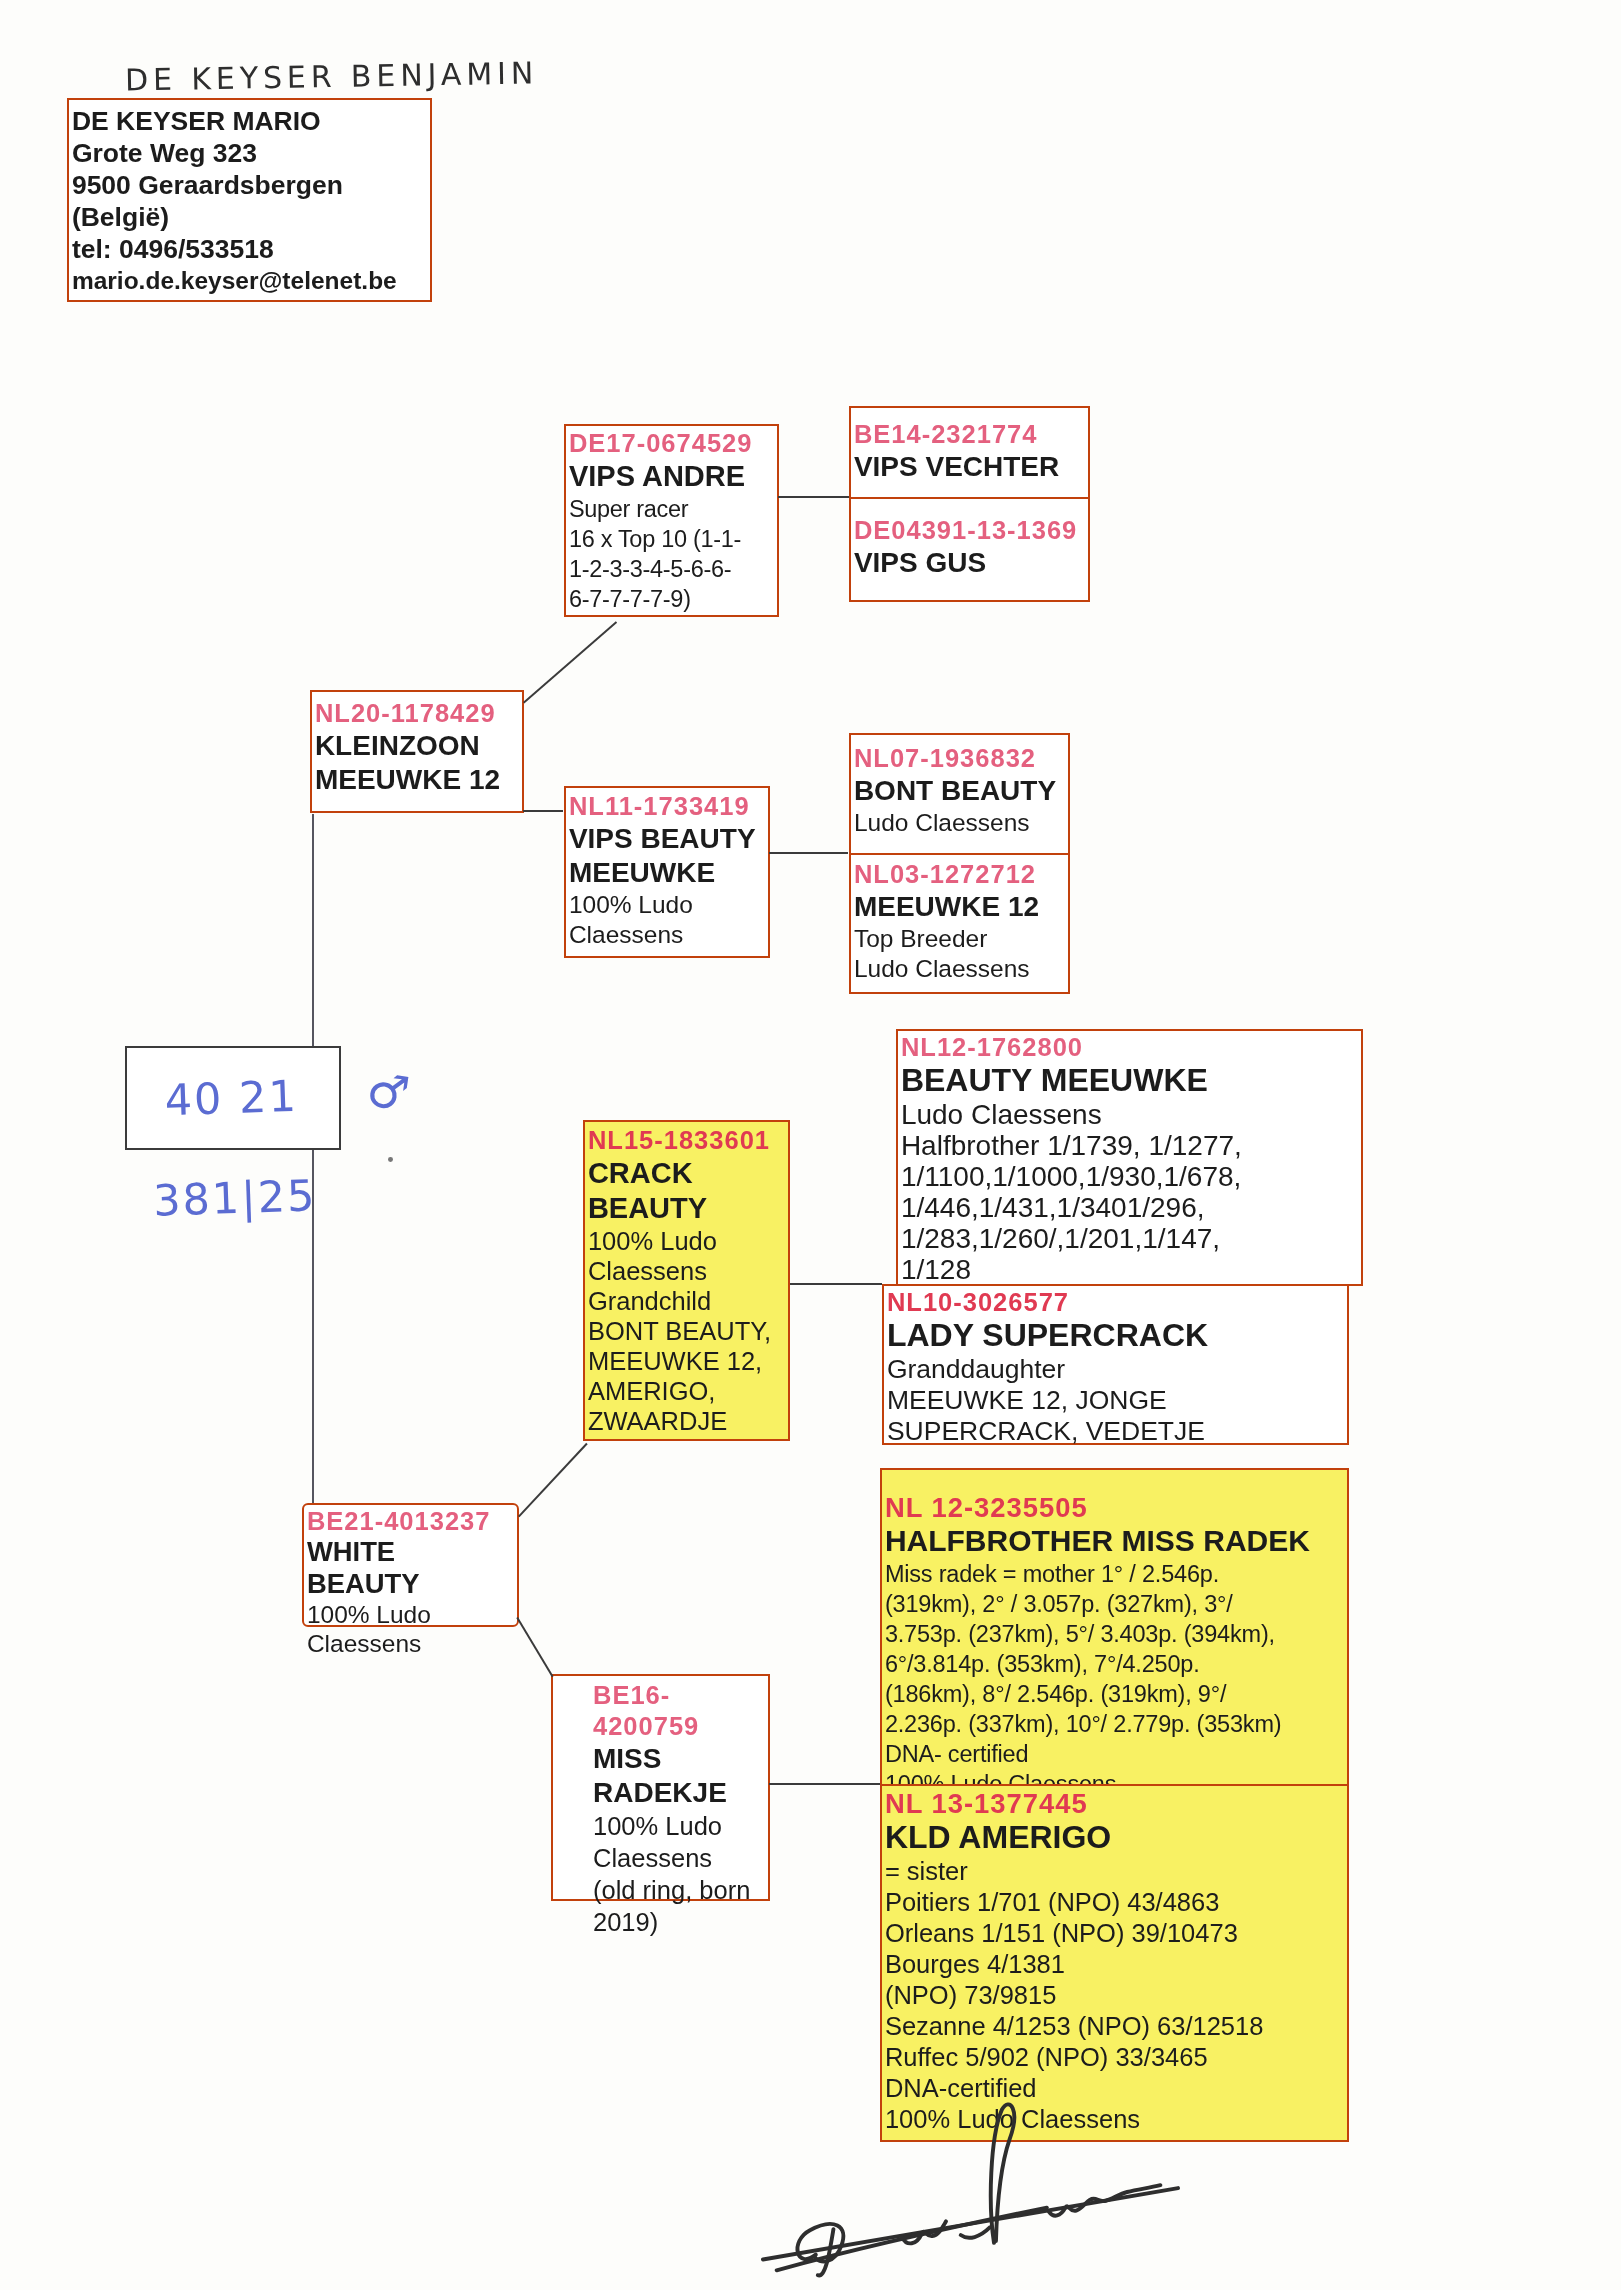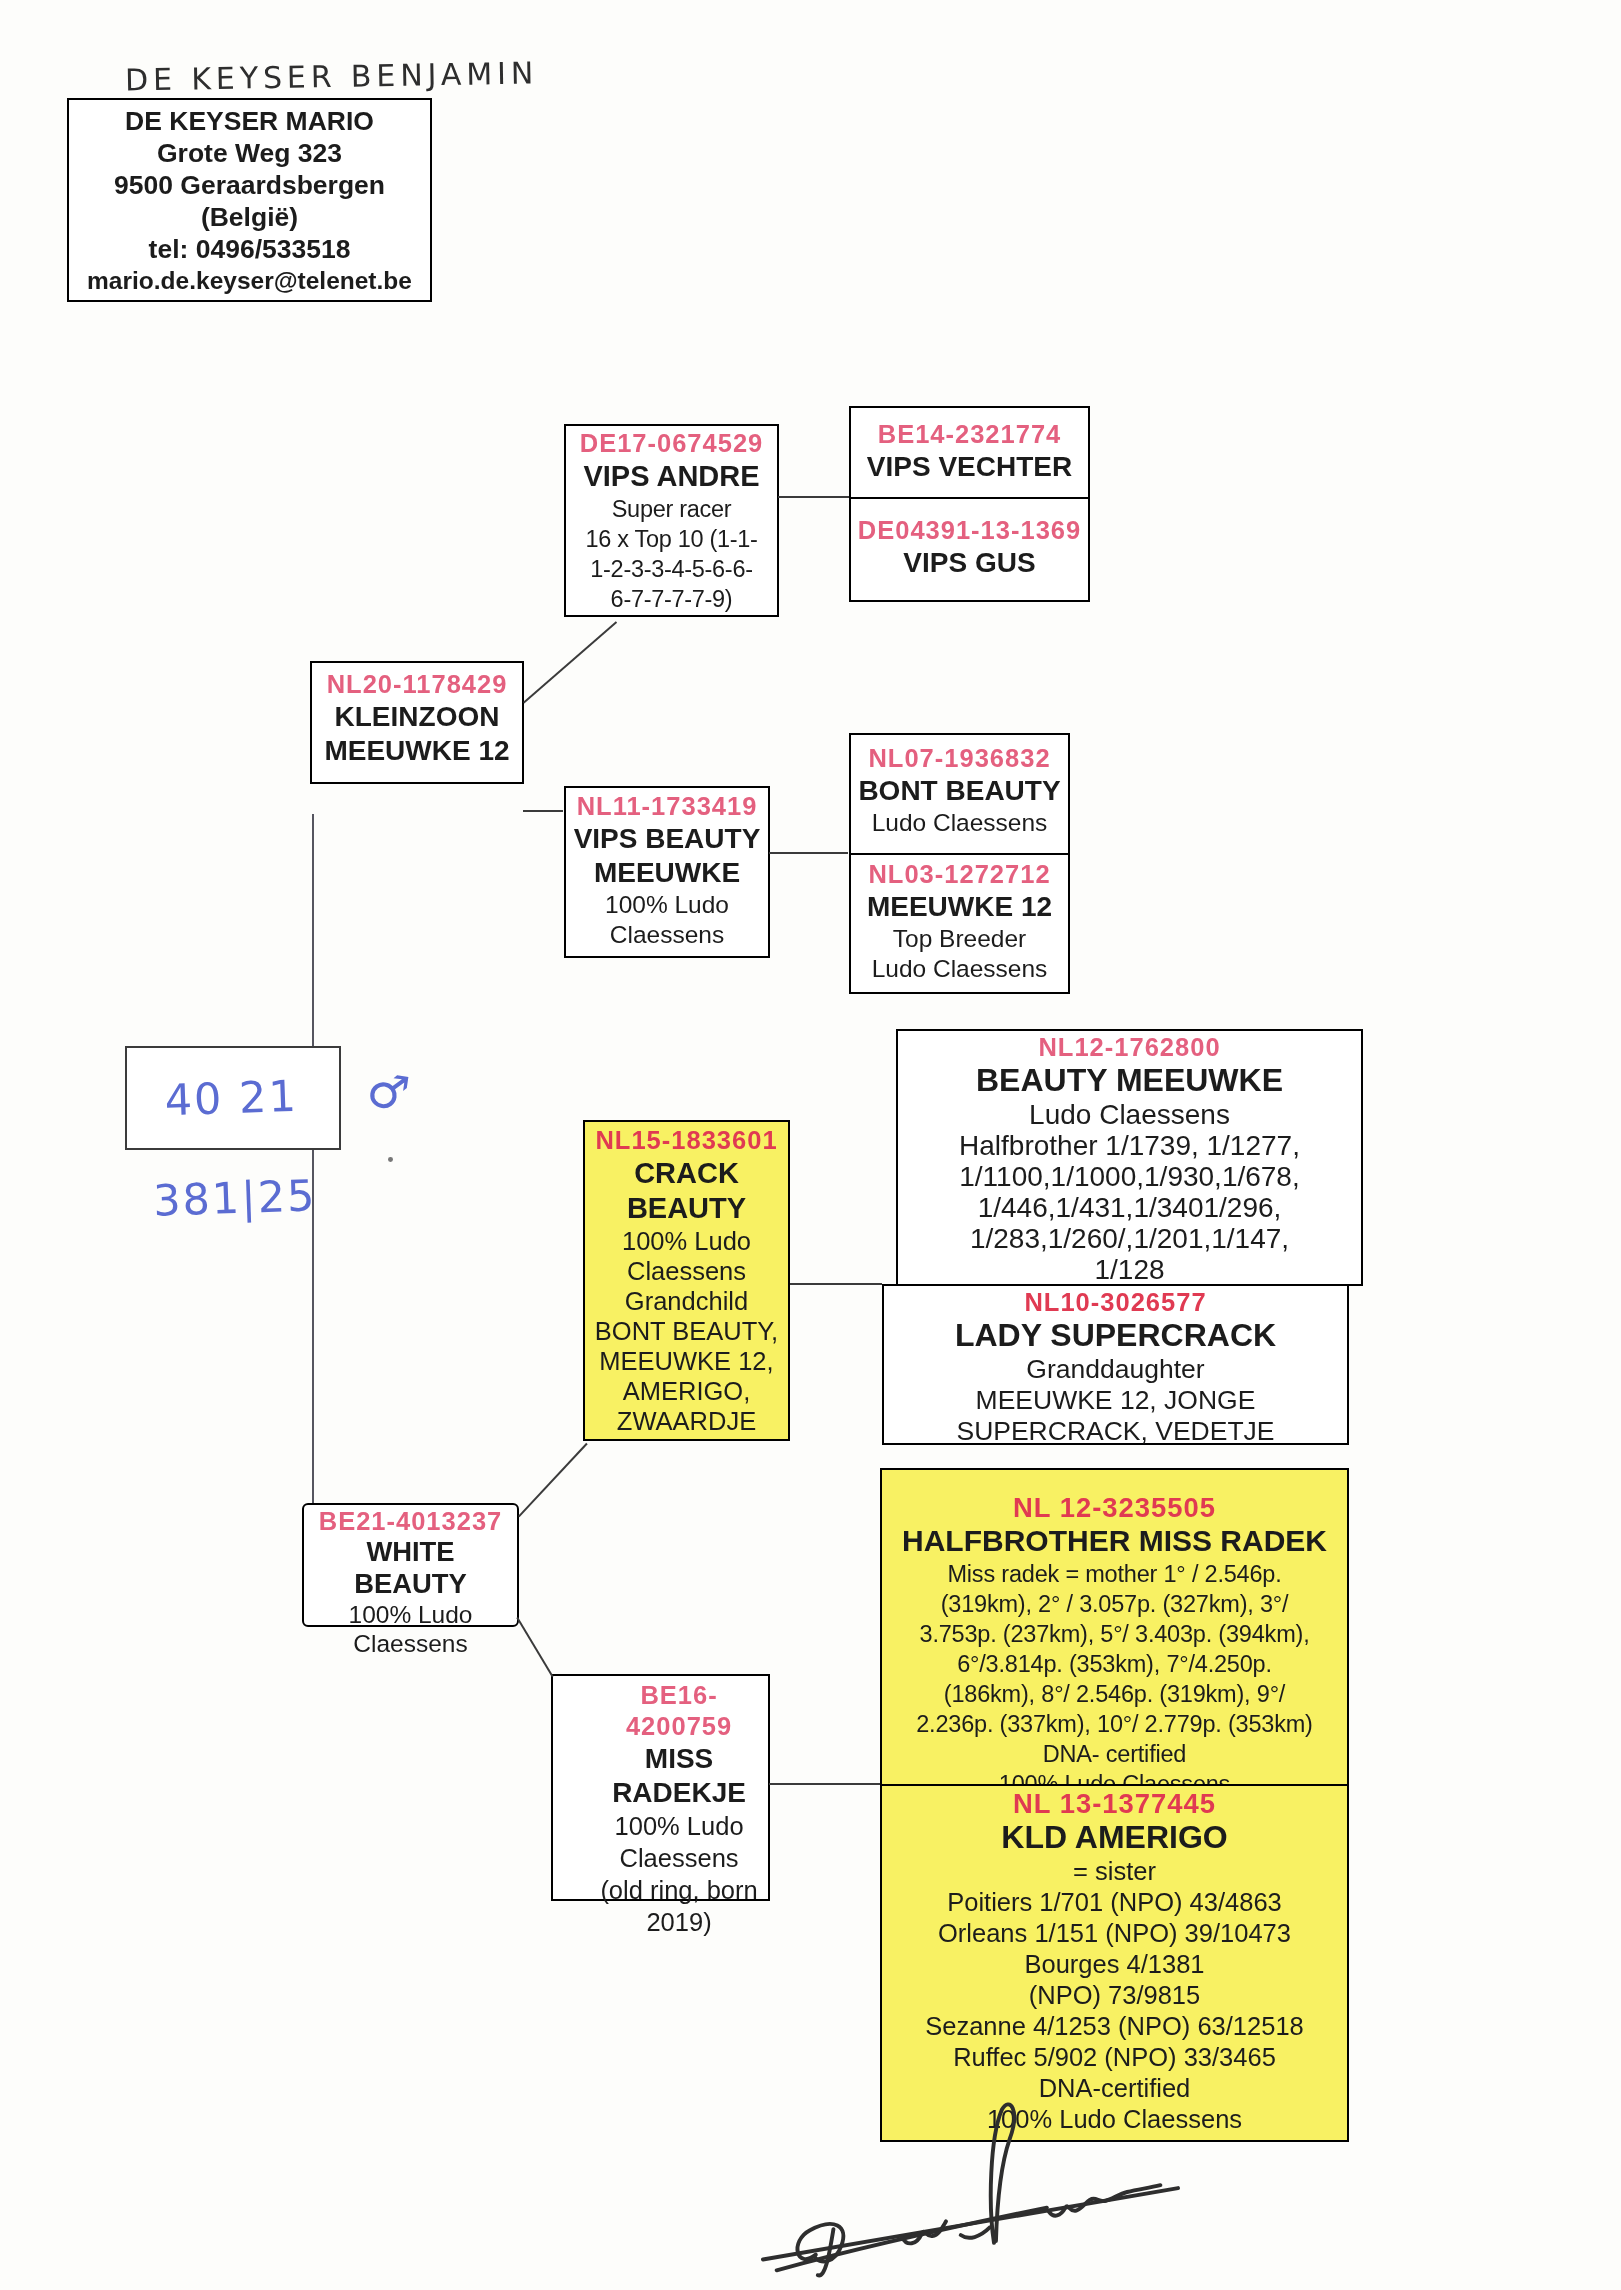--- a/index.html
+++ b/index.html
@@ -1,21 +1,21 @@
 <!DOCTYPE html>
 <html style="--ring-pink: #e4607f; --ring-red: #e03a52; --highlight-yellow: #f8f163; --handwriting-blue: #5b6cd2;"><head>
 <meta charset="utf-8">
 <style>
   html,body{margin:0;padding:0;background:#d8d8d8;}
   .page{position:relative;width:1621px;height:2291px;background:#fdfdfb;overflow:hidden;
         font-family:"Liberation Sans",sans-serif;color:#1c1c1c;}
 
   
-  .box{position:absolute;box-sizing:border-box;border:2px solid #000000;background:#fff;
-       text-align:center;padding:2px 2.9px;}
+  .box{position:absolute;box-sizing:border-box;border:2px solid #c2410c;background:#fff;
+       padding:2px 2.9px;}
   .box .ring{font-weight:700;font-size:25.5px;line-height:31px;letter-spacing:1px;}
   .box .name{font-weight:700;font-size:28px;line-height:34px;white-space:pre-line;}
   .box .body{font-size:24.5px;line-height:30px;white-space:pre-line;}
   .yellow{background:var(--highlight-yellow,#f8f163);}
   .pink{color:var(--ring-pink,#e4607f);}
   .red{color:var(--ring-red,#e03a52);}
 
   
   .hline,.vline{position:absolute;background:#3b3b3b;}
   .diag{position:absolute;height:0;border-top:2px solid #3b3b3b;transform-origin:0 0;}
@@ -28,21 +28,21 @@
   #handwritten-title{position:absolute;left:125px;top:59px;font-family:"DejaVu Sans",sans-serif;
     font-size:30px;letter-spacing:4.9px;color:#2e2e2e;transform:rotate(-1deg);}
 
   #b-vips-andre{left:564px;top:424px;width:215px;height:193px;}
   #b-vips-andre .name{font-size:29px;line-height:35px;}
   #b-vips-andre .body{font-size:23.5px;line-height:30px;letter-spacing:-0.3px;}
 
   #b-vips-vechter{left:849px;top:406px;width:241px;height:93px;padding-top:10.8px;}
   #b-super-gus{left:849px;top:497px;width:241px;height:105px;padding-top:15.7px;}
 
-  #b-kleinzoon{left:310px;top:661px;width:214px;height:123px;padding-top:5.9px;}
+  #b-kleinzoon{left:310px;top:690px;width:214px;height:123px;padding-top:5.9px;}
   #b-vips-beauty{left:564px;top:786px;width:206px;height:172px;padding-top:2.9px;}
 
   #b-bont-beauty{left:849px;top:733px;width:221px;height:122px;padding-top:7.8px;}
   #b-meeuwke-12{left:849px;top:853px;width:221px;height:141px;padding-top:3.9px;}
 
   #b-count{position:absolute;left:125px;top:1046px;width:216px;height:104px;box-sizing:border-box;
     border:2px solid #3b3b3b;background:#fff;}
   #count-text{font-family:"DejaVu Sans",sans-serif;font-size:43px;color:var(--handwriting-blue,#5b6cd2);
     transform:rotate(-2deg);letter-spacing:2px;line-height:100px;text-align:center;}
   #sex-symbol{position:absolute;left:367px;top:1064px;font-size:47px;font-weight:700;

